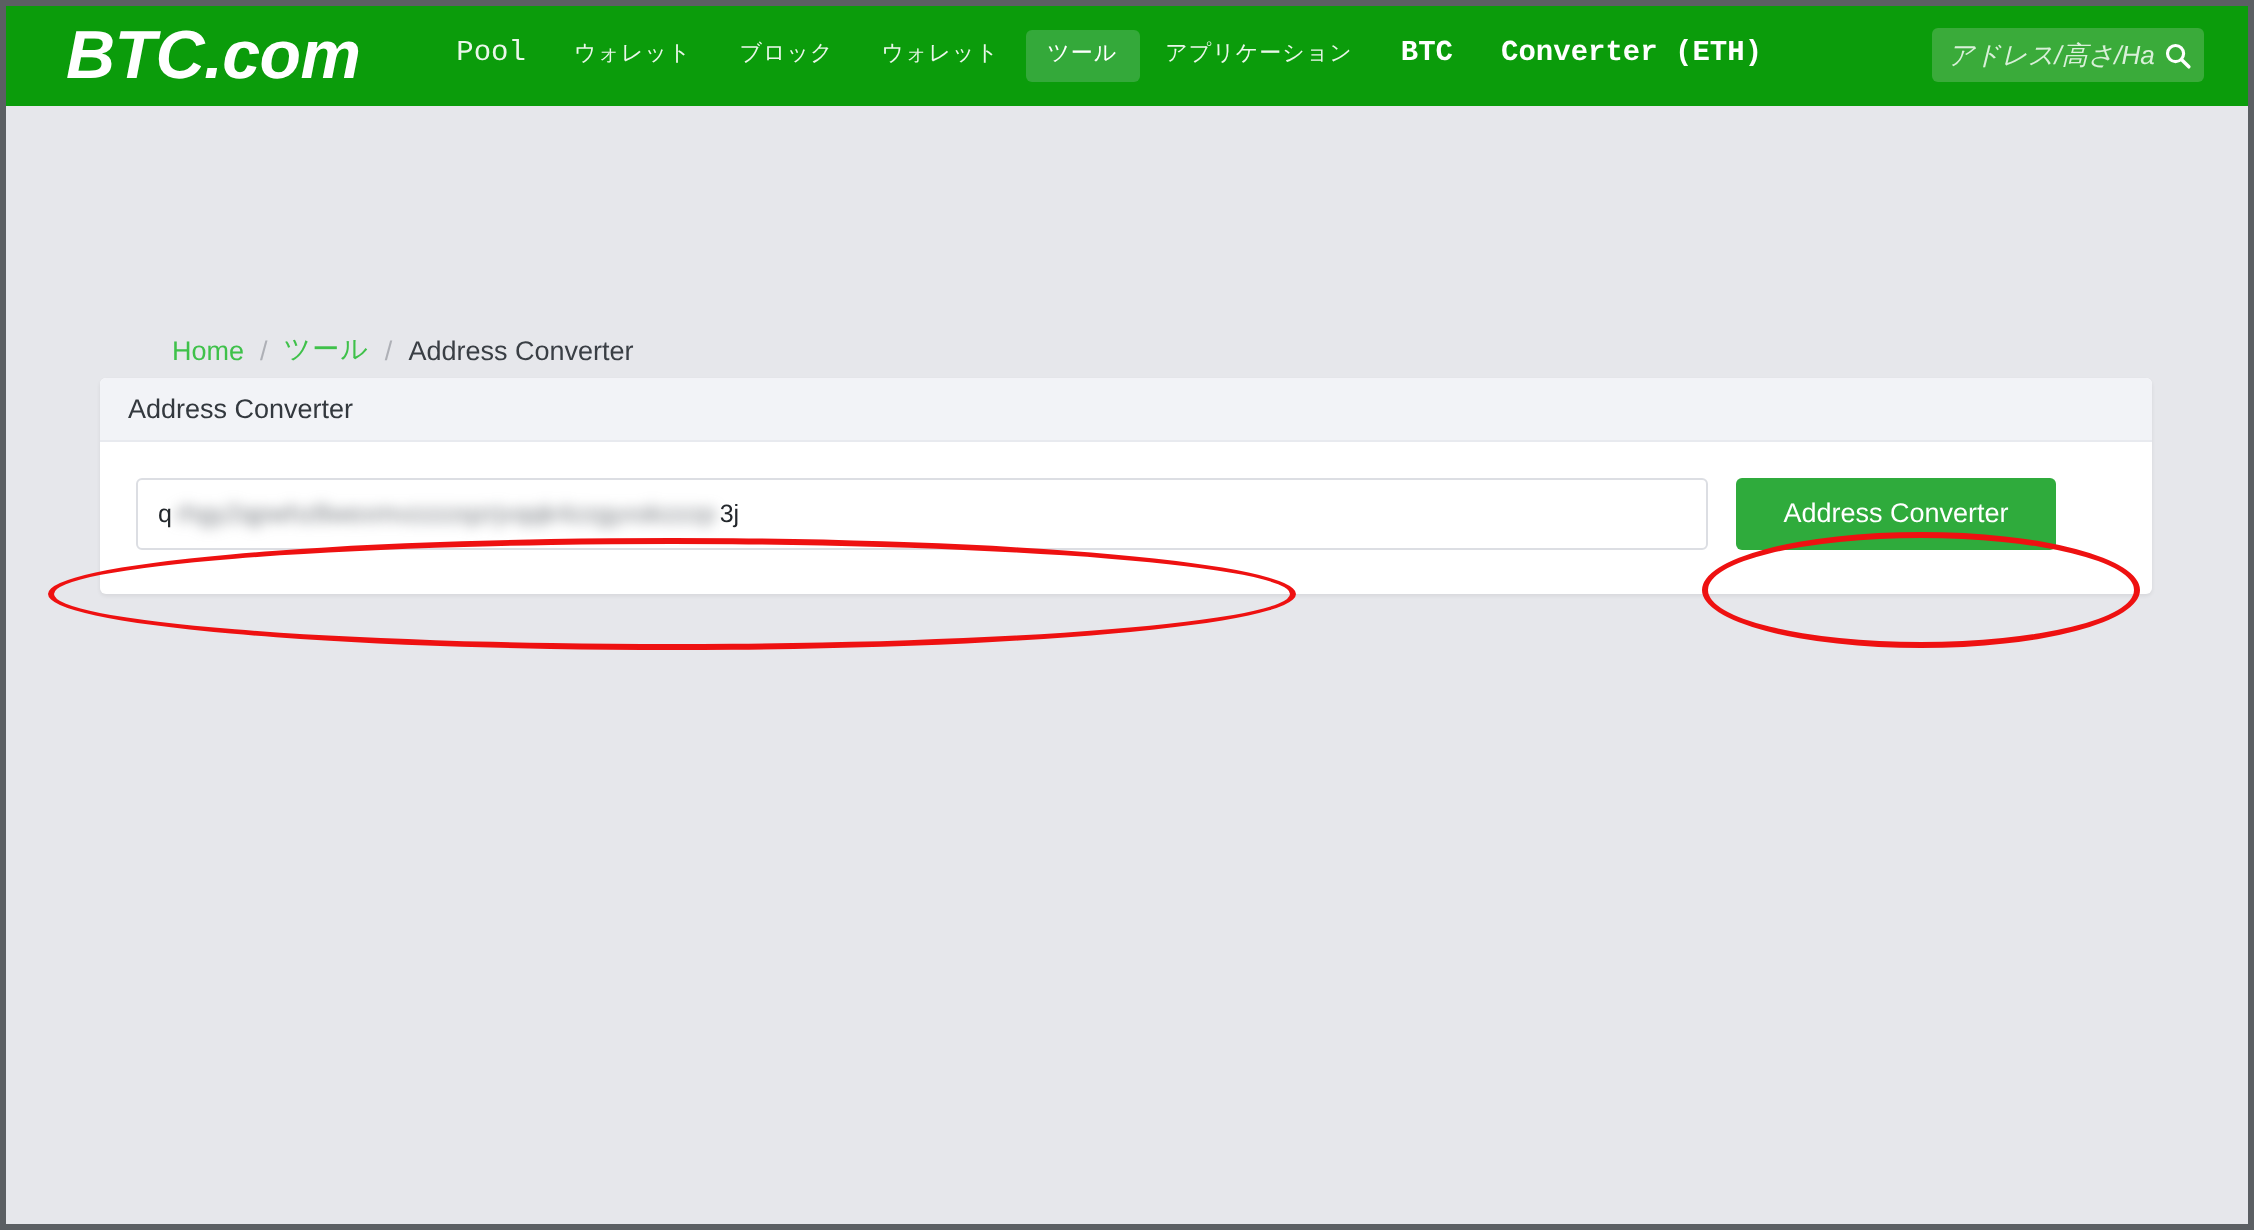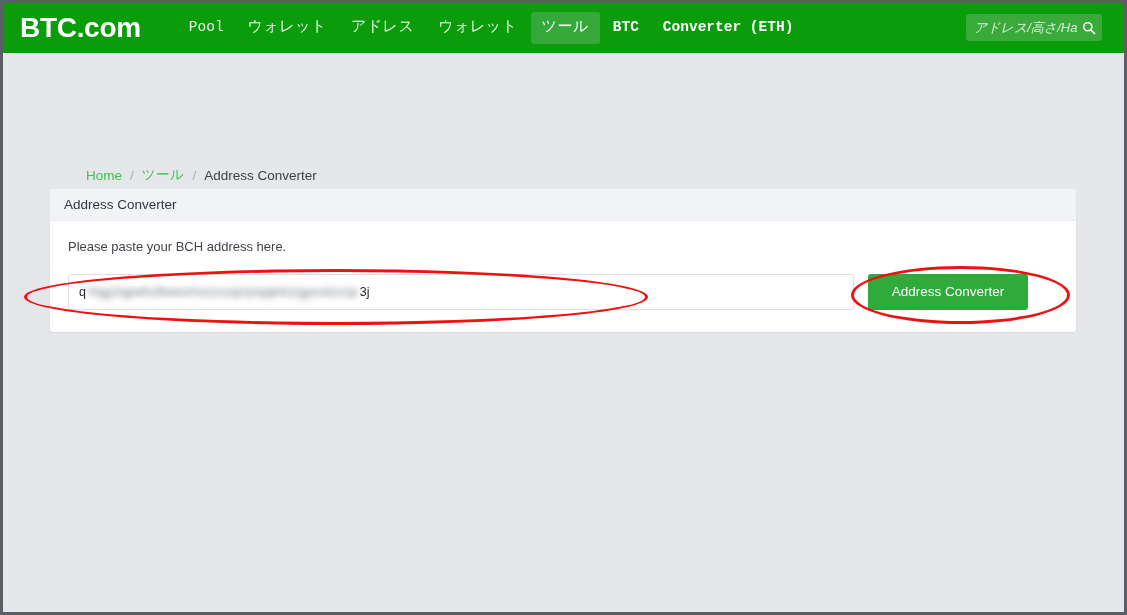--- a/index.html
+++ b/index.html
@@ -38,45 +38,46 @@
     left: 0; top: 0;
     width: 1121px;
     height: 50px;
     background: #0b9c0b;
     display: flex;
     align-items: center;
     box-sizing: border-box;
   }
   .brand {
     color: #ffffff;
-    font-size: 28px;
+    font-size: 34px;
     font-weight: bold;
     letter-spacing: -0.3px;
-    margin-left: 17px;
+    margin-left: 30px;
     margin-right: 36px;
     white-space: nowrap;
     line-height: 1;
+    font-style: italic;
   }
   .nav-items {
     display: flex;
     align-items: center;
     height: 100%;
   }
   .nav-item {
     color: #eaf7ea;
     font-size: 14.5px;
     padding: 6px 11px;
     margin: 0 1px;
     white-space: nowrap;
     border-radius: 3px;
     line-height: 1.35;
     font-family: Liberation Mono, monospace;
   }
   .nav-item.jp {
-    font-size: 15px;
+    font-size: 11px;
     letter-spacing: 0.5px;
   }
   .nav-item.bold {
     font-weight: bold;
     color: #ffffff;
   }
   .nav-item.active {
     background: #34a93a;
     color: #ffffff;
   }
@@ -251,23 +252,24 @@
 
 <div id="screenshot">
   <div class="page-frame">
 
     <div class="navbar">
       <div class="brand">BTC.com</div>
 
       <div class="nav-items">
         <div class="nav-item">Pool</div>
         <div class="nav-item jp">ウォレット</div>
-        <div class="nav-item jp">アドレス</div>
+        <div class="nav-item jp">ブロック</div>
         <div class="nav-item jp">ウォレット</div>
         <div class="nav-item jp active">ツール</div>
+        <div class="nav-item jp">アプリケーション</div>
         <div class="nav-item bold">BTC</div>
         <div class="nav-item bold">Converter (ETH)</div>
       </div>
 
       <div class="nav-search">
         <input type="text" placeholder="アドレス/高さ/Ha" style="">
         <svg class="search-icon" viewBox="0 0 16 16">
           <circle cx="6.6" cy="6.6" r="4.6" fill="none" stroke="#ffffff" stroke-width="1.8"></circle>
           <line x1="10.1" y1="10.1" x2="14.2" y2="14.2" stroke="#ffffff" stroke-width="2" stroke-linecap="round"></line>
         </svg>
@@ -280,21 +282,20 @@
       <span class="crumb-link jp">ツール</span>
       <span class="crumb-sep">/</span>
       <span class="crumb-current">Address Converter</span>
     </div>
 
     <div class="card">
       <div class="card-head">
         <span class="card-title">Address Converter</span>
       </div>
       <div class="card-body">
-        <p class="help-text">Please paste your BCH address here.</p>
 
         <div class="form-row">
           <div class="addr-wrap">
             <input class="addr-input" type="text" placeholder="" style="">
             <div class="addr-display">
               <span>q</span>
                 <span class="addr-blur">rhgy2qpwhz8wexmvzzzzqzrjvqqk4zzgyxskzzzp</span>
                 <span>3j</span>
             </div>
           </div>

